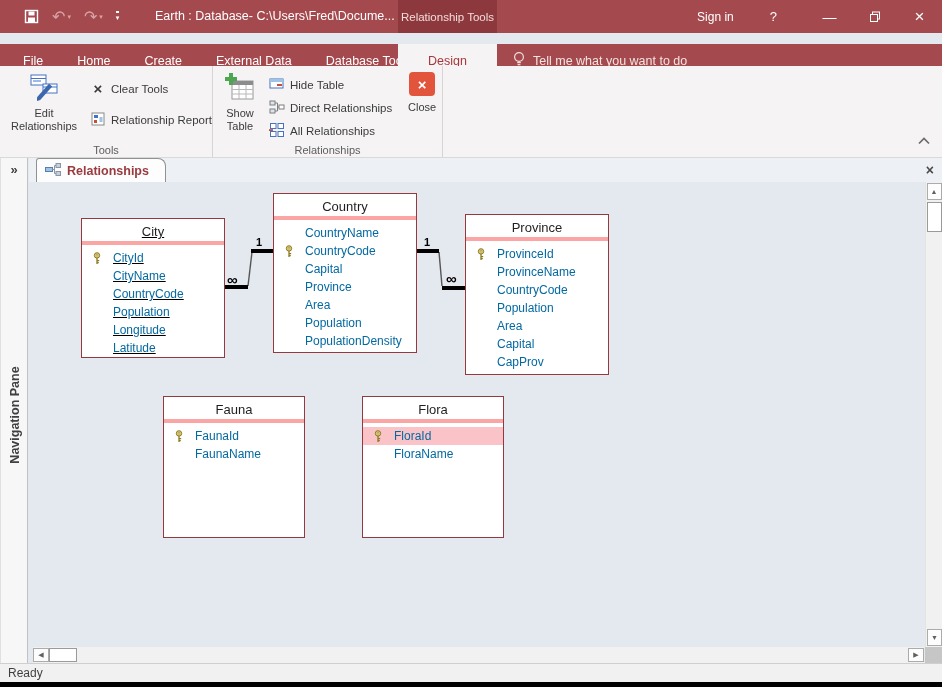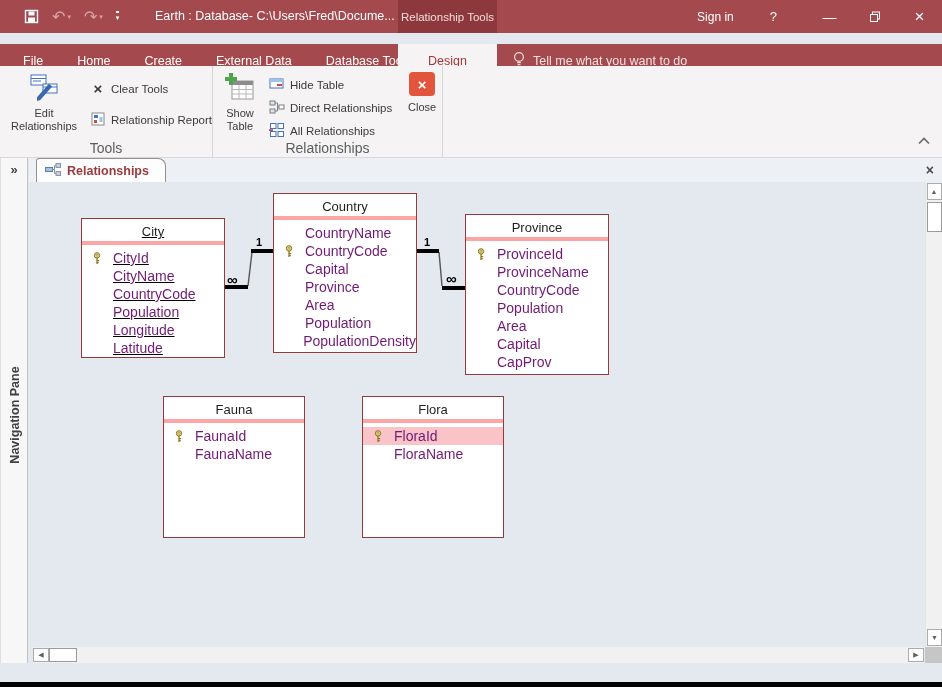--- a/index.html
+++ b/index.html
@@ -33,21 +33,21 @@
   .tellme { position:absolute; left:512px; top:0; height:33px; display:flex; align-items:center;
     gap:7px; color:#f4e3e3; font-size:12.5px; }
 
   
   .ribbon { position:absolute; left:0; top:66px; width:942px; height:92px; background:#f5f3f3;
     border-bottom:1px solid #d9d9d9; display:flex; }
   .rgroup { position:relative; height:100%; border-right:1px solid #d5d5d5; display:flex; align-items:flex-start; padding-top:3px; }
   .rgroup-tools { width:213px; padding-left:8px; }
   .rgroup-rel { width:230px; padding-left:8px; }
   .rgroup-label { position:absolute; bottom:1px; left:0; right:0; text-align:center;
-    font-size:14px; color:#5e5e5e; }
+    font-size:11px; color:#5e5e5e; }
   .bigbtn { display:flex; flex-direction:column; align-items:center; text-align:center;
     font-size:11px; color:#3b3b3b; line-height:13px; padding-top:3px; }
   .bigbtn .bicon { width:32px; height:32px; margin-bottom:3px; }
   .smallcol { display:flex; flex-direction:column; margin-left:10px; margin-top:4px; }
   .smallbtn { display:flex; align-items:center; gap:5px; height:23px; font-size:11.5px; color:#3b3b3b; white-space:nowrap; }
   .clear-x { font-size:15px; color:#3a3a3a; font-weight:bold; width:16px; text-align:center; line-height:16px; }
   .closebtn-icon { width:26px; height:24px; border-radius:4px; background:#e2543c; color:#fff;
     font-size:15px; font-weight:bold; display:flex; align-items:center; justify-content:center; margin-bottom:5px; }
   .ribbon-chevron { position:absolute; right:12px; bottom:8px; }
 
@@ -70,21 +70,21 @@
 
   .canvas { position:absolute; left:0; top:24px; width:895px; height:465px; background:#e4e8ef; overflow:hidden; }
 
   .tbox { position:absolute; background:#fff; border:1px solid #943a3f; }
   .tbox-header { height:26px; line-height:26px; text-align:center; font-size:13px; color:#1f1f1f;
     border-bottom:4px solid #fca5a5; }
   .tbox-body { padding-top:4px; }
   .trow { height:18px; display:flex; align-items:center; padding-left:8px; }
   .trow.selected { background:#f9c3c8; }
   .keycell { width:14px; height:13px; display:inline-flex; align-items:center; justify-content:center; }
-  .fname { margin-left:9px; font-size:14px; color:#701a75; }
+  .fname { margin-left:9px; font-size:12px; color:#0369a1; }
 
   .rel-overlay { position:absolute; left:0; top:0; width:895px; height:465px; pointer-events:none; }
   .rel-bar { stroke:#000; stroke-width:4; }
   .rel-line { stroke:#555; stroke-width:1.4; fill:none; }
   .rel-one { font-size:11px; font-weight:bold; fill:#000; }
   .rel-many { font-size:15px; font-weight:bold; fill:#000; }
 
   
   .vscroll { position:absolute; right:0; top:24px; width:17px; height:465px; background:#f1f1f1; border-left:1px solid #e3e3e3; }
   .scroll-btn { width:15px; height:17px; margin:1px auto 0; background:#fdfdfd; border:1px solid #ababab;
@@ -461,14 +461,17 @@
       <div class="hscroll">
         <div class="hbtn">◀</div>
         <div class="hthumb"></div>
         <div class="htrack"></div>
         <div class="hbtn">▶</div>
       </div>
       <div class="scroll-corner"></div>
     </div>
   </div>
 
+  <div class="statusbar">
+    <span class="status-text">Ready</span>
+  </div>
   <div class="bottom-strip"></div>
 </div>
 
 </body></html>

